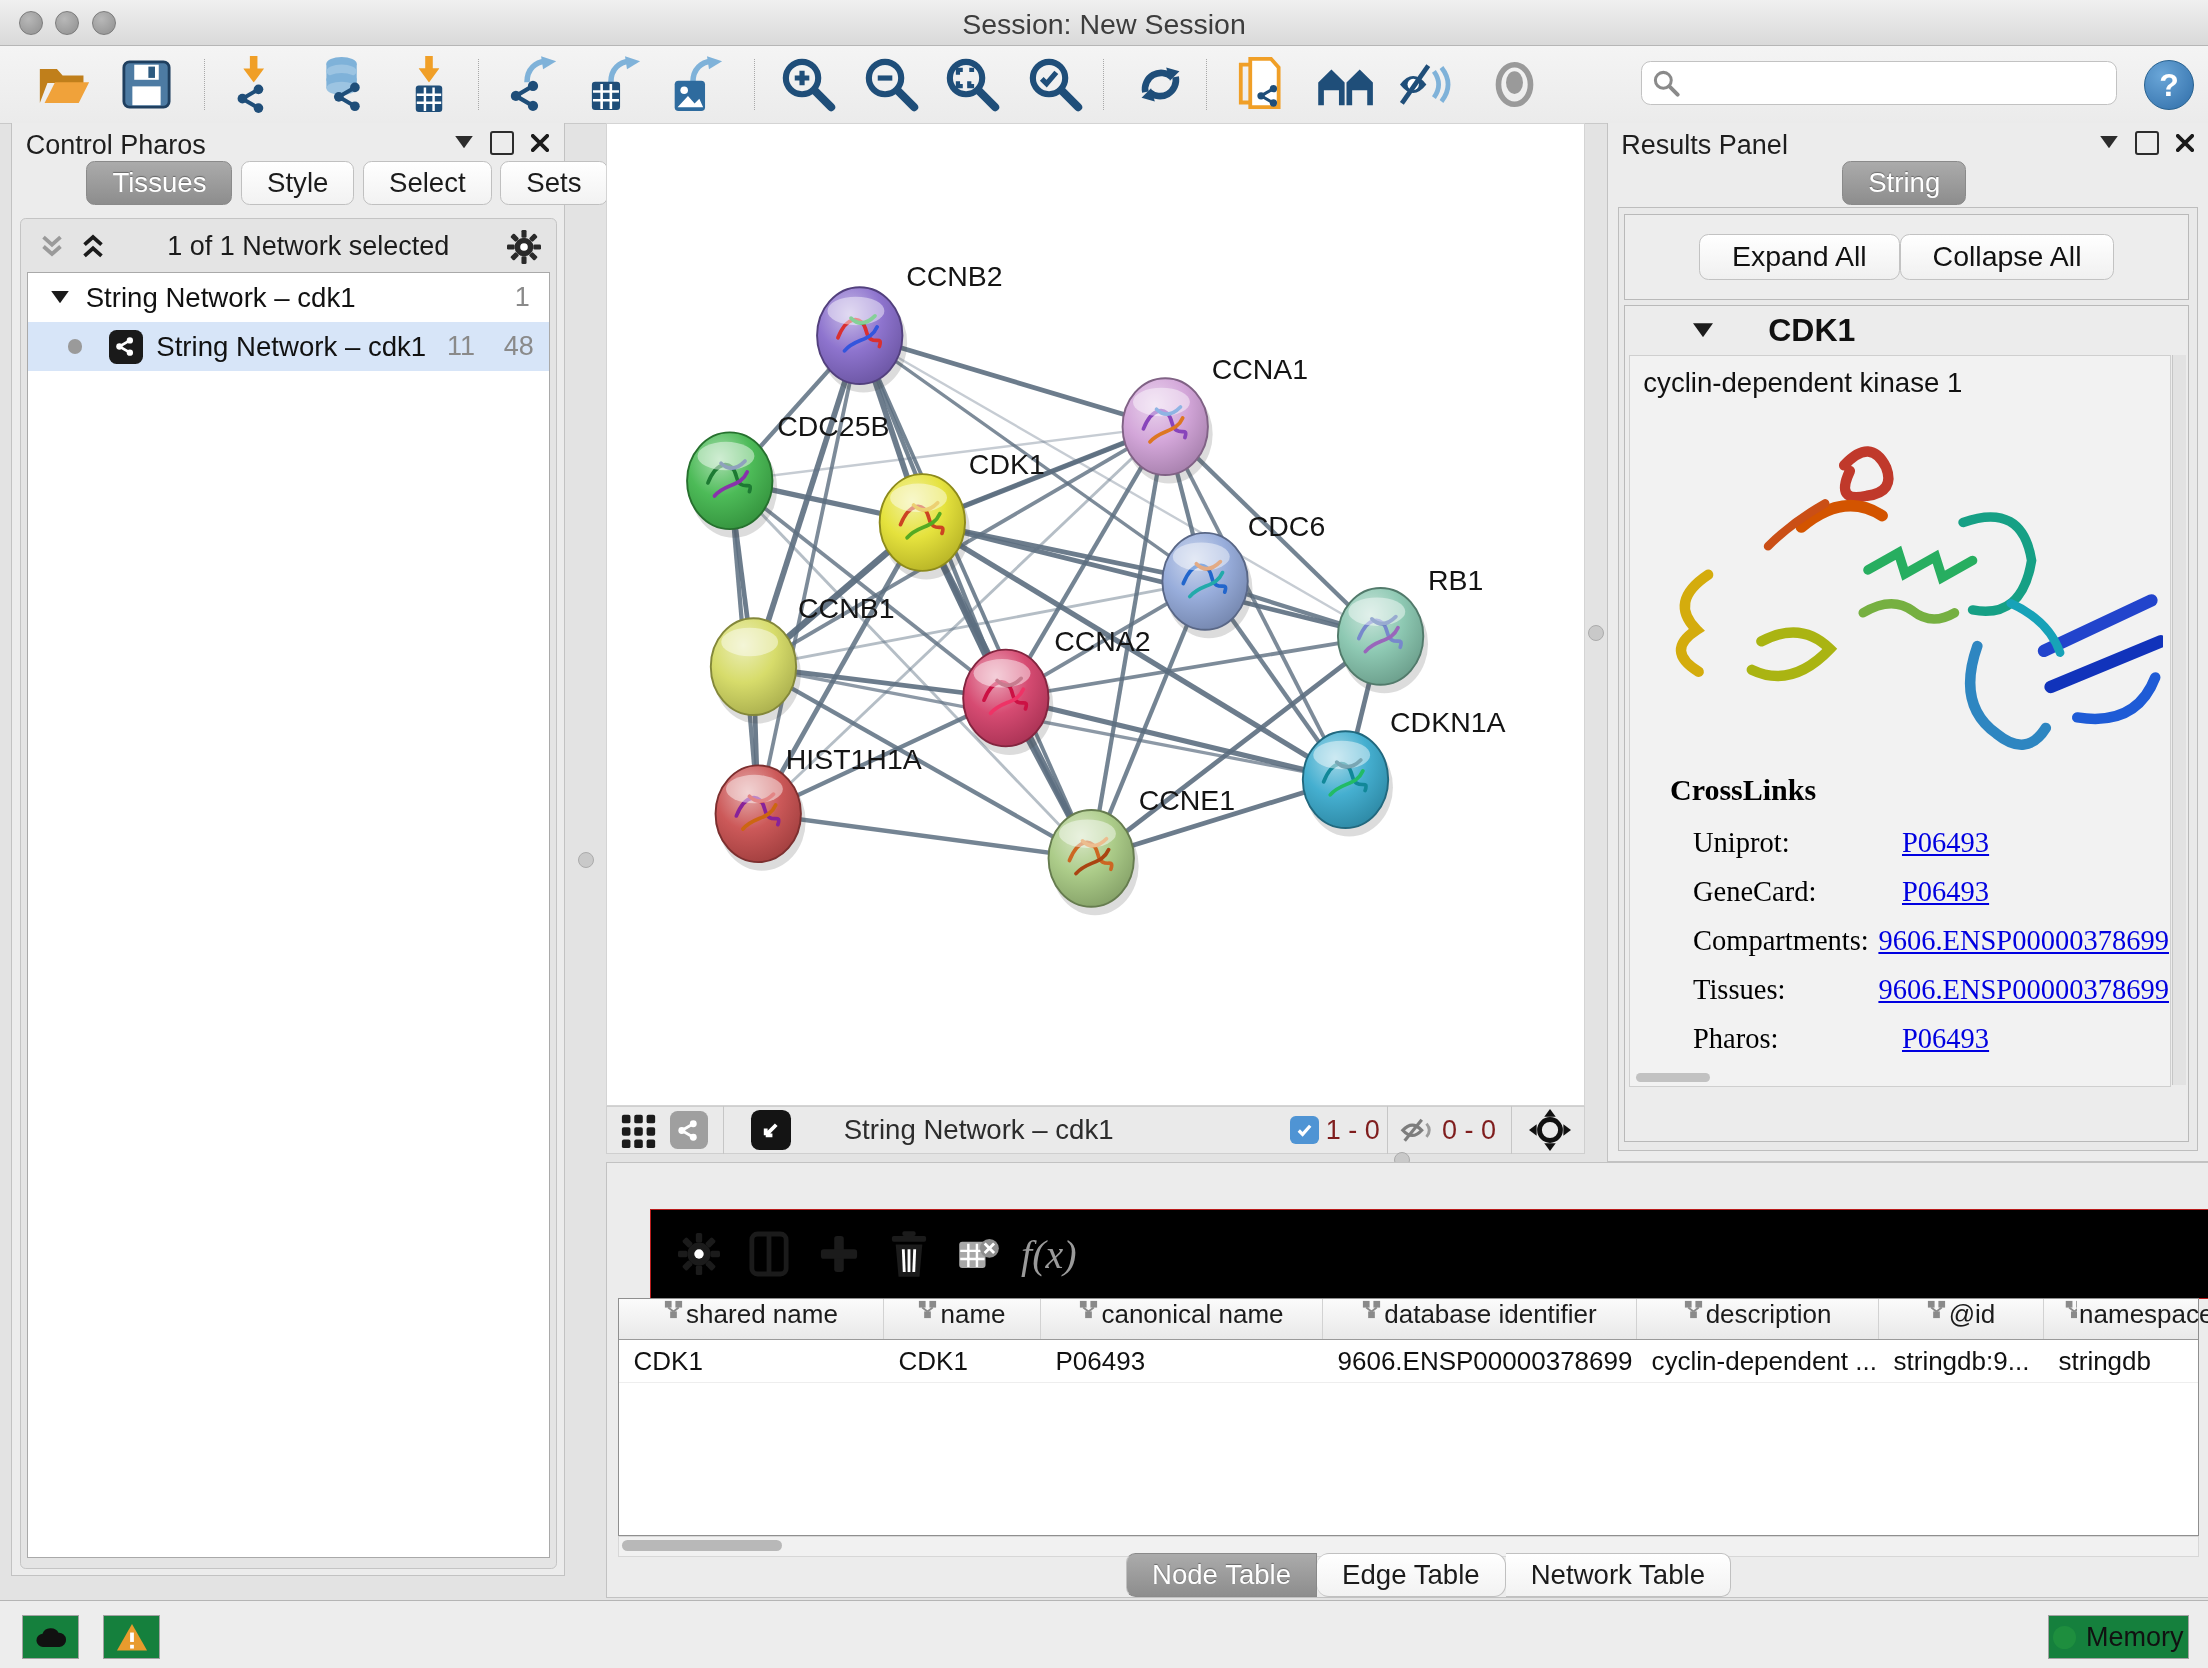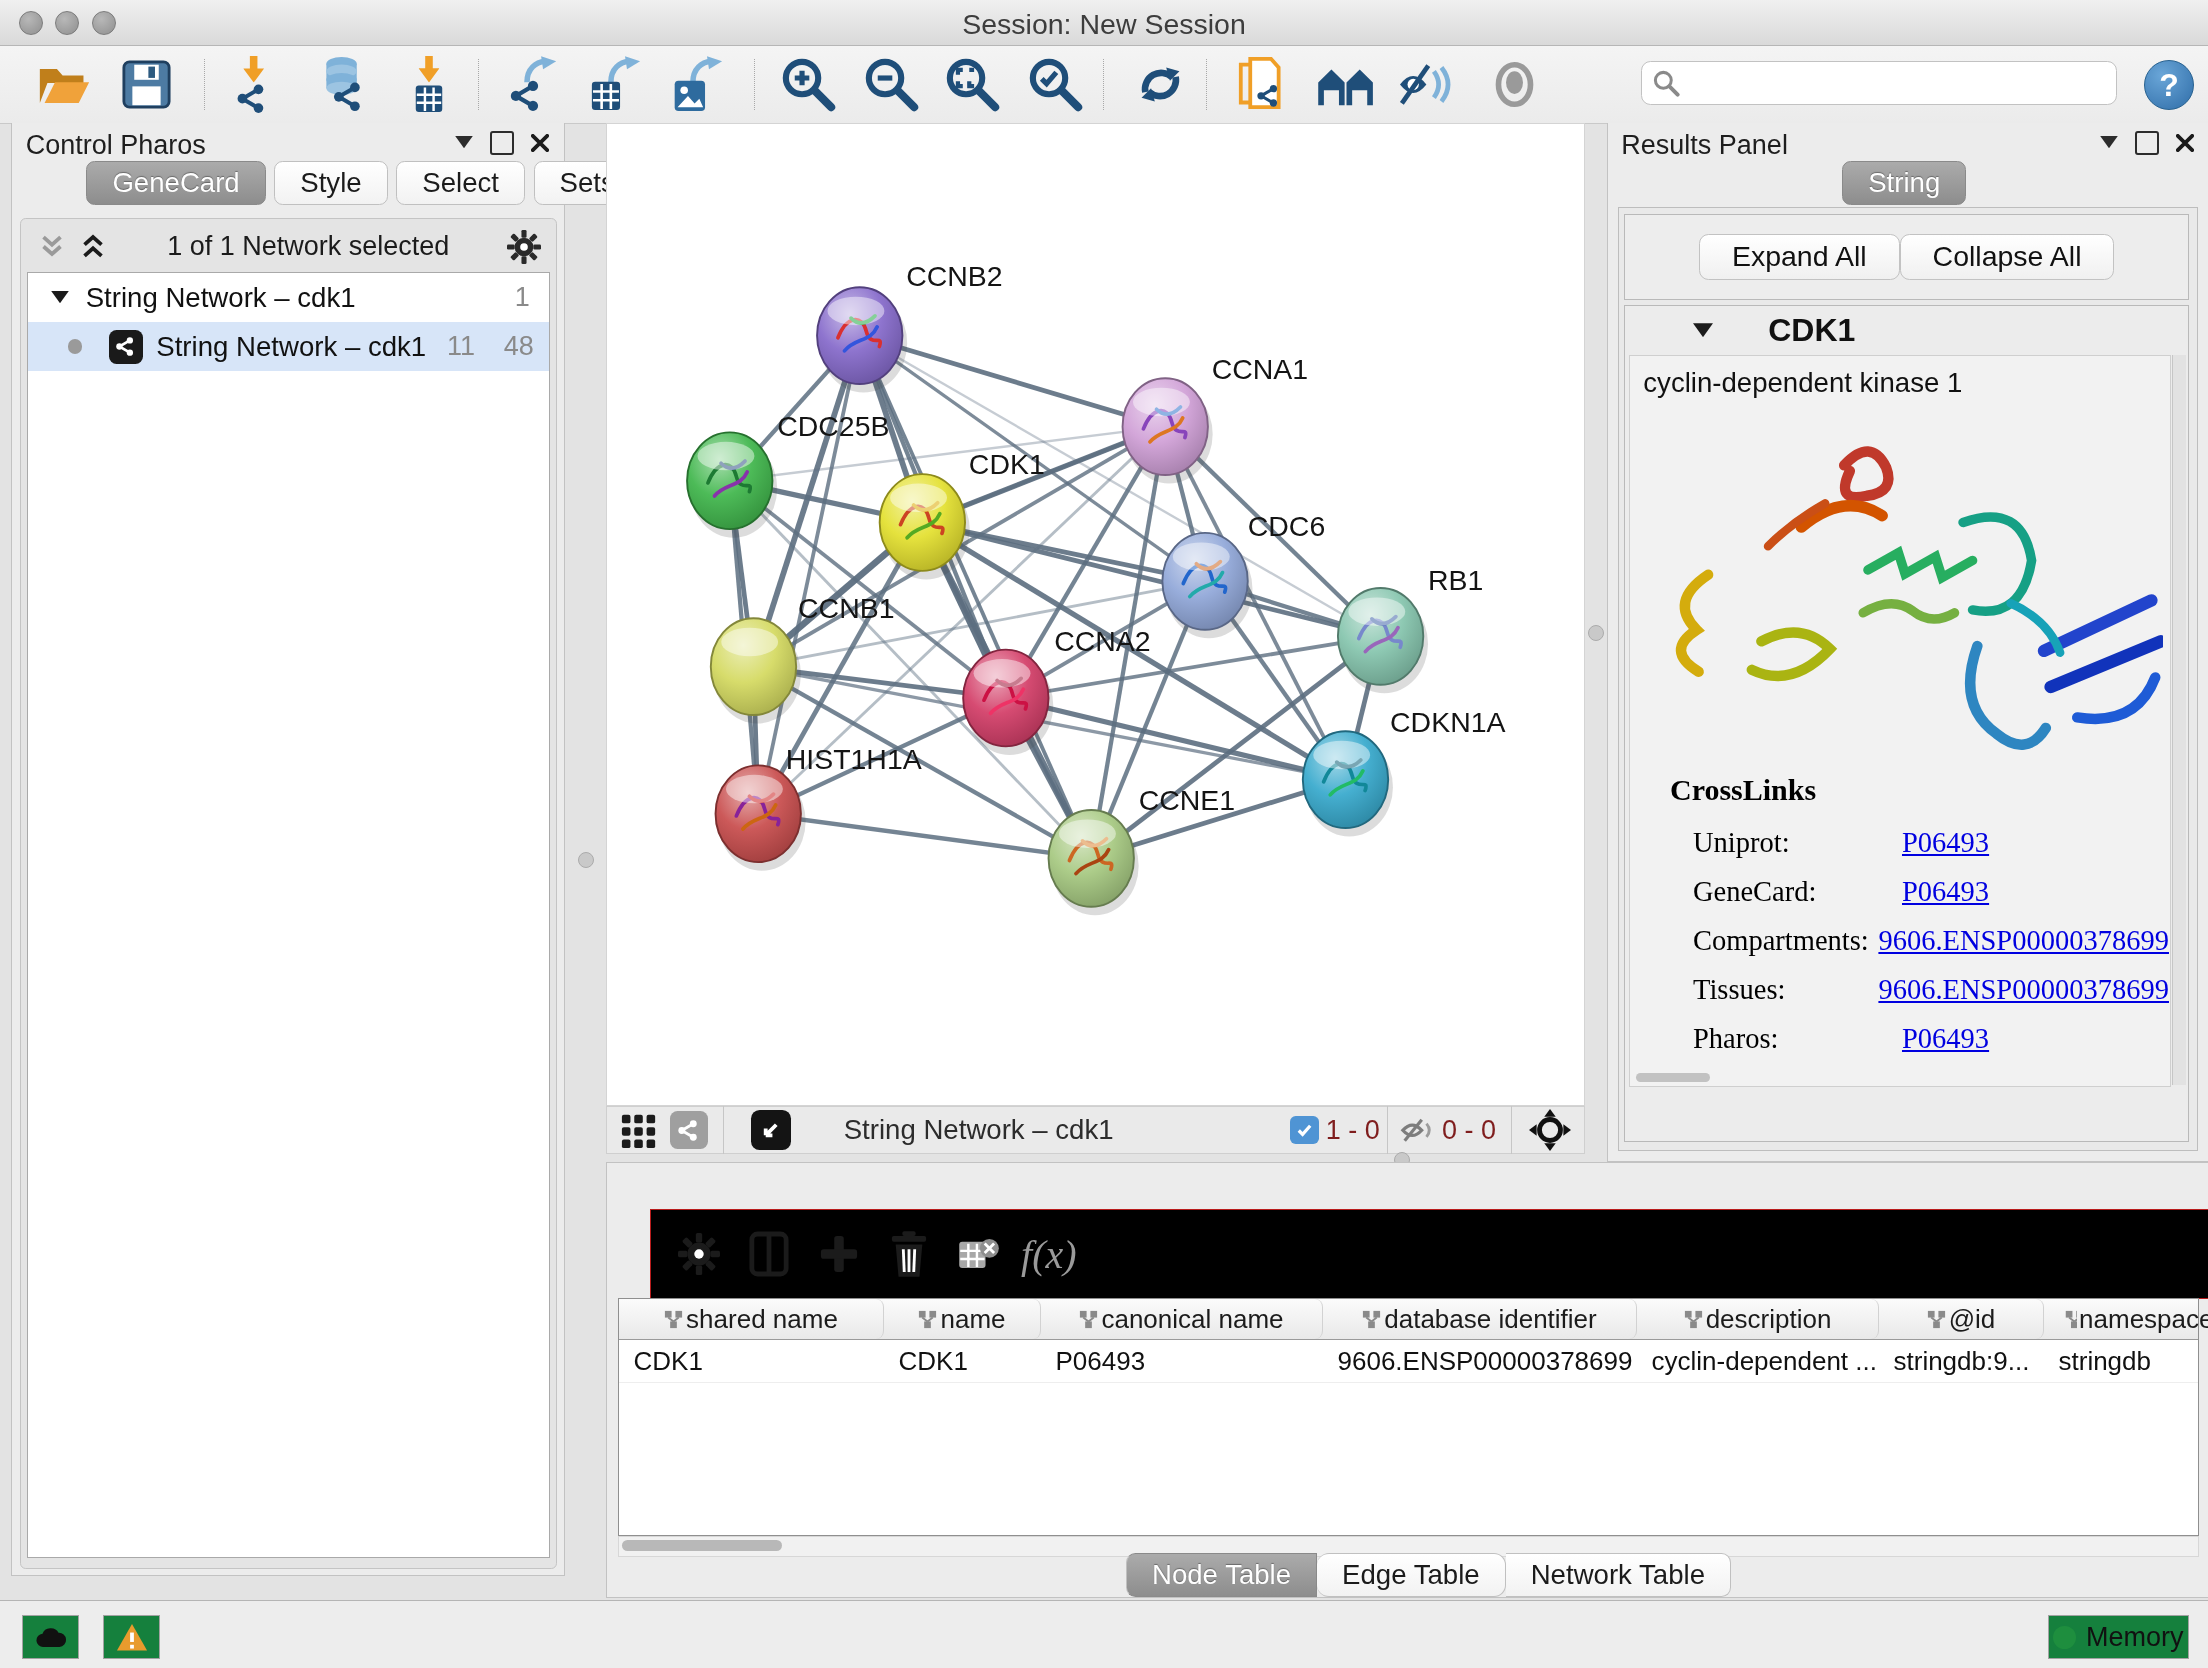--- a/index.html
+++ b/index.html
@@ -76,22 +76,22 @@
   .xl-link{color:#0000e0;text-decoration:underline;}
   .vscroll{position:absolute;right:1.9px;top:49px;width:13.3px;height:730px;background:#e2e2e2;border-left:1px solid #c6c6c6;}
   .hthumb{position:absolute;left:5.7px;bottom:3.8px;width:74px;height:9.5px;background:#c2c2c2;border-radius:4.8px;}
   
   #table-panel{left:606px;top:1162px;width:1603px;height:436px;border:1px solid #c2c2c2;border-right:none;box-sizing:border-box;}
   #tbl-toolbar{position:absolute;left:10.5px;top:46px;width:1579px;height:88px;background:#000000;
     border:1px solid #b91c1c;display:flex;align-items:center;margin-left:32px;}
   .tt-btn{width:70px;height:70px;display:flex;align-items:center;justify-content:center;}
   #tbl-box{position:absolute;left:10.5px;top:135px;width:1579px;height:236px;background:#fff;border:1.9px solid #8f8f8f;}
   #tbl-header{display:flex;height:40px;background:linear-gradient(#fbfbfb,#e9e9e9);border-bottom:1.9px solid #9a9a9a;}
-  .th{display:flex;align-items:center;justify-content:center;gap:2px;font-size:26px;color:#1b1b1b;
-    border-right:1px solid #d2d2d2;box-sizing:border-box;overflow:hidden;white-space:nowrap;flex:none;border-radius:8px;}
+  .th{display:flex;justify-content:center;gap:2px;font-size:26px;color:#1b1b1b;
+    border-right:1px solid #d2d2d2;box-sizing:border-box;overflow:hidden;white-space:nowrap;flex:none;}
   #tbl-row{display:flex;height:42px;border-bottom:1px solid #eee;}
   .td{font-size:26px;color:#111;display:flex;align-items:center;padding-left:15px;box-sizing:border-box;
     overflow:hidden;white-space:nowrap;flex:none;}
   #tbl-hscroll{position:absolute;left:10.5px;top:373px;width:1579px;height:19px;background:#f1f1f1;border:1px solid #d7d7d7;}
   #tbl-hthumb{position:absolute;left:3.8px;top:2.9px;width:160px;height:11.4px;background:#b8b8b8;border-radius:5.7px;}
   #tbl-tabs{position:absolute;left:519px;top:390px;display:flex;}
   #tbl-tabs .tab{margin-right:0;border-radius:12px;border-left:none;}
   #tbl-tabs .tab:first-child{border-radius:9.5px 0 0 9.5px;border-left:1px solid #c0c0c0;}
   #tbl-tabs .tab:last-child{border-radius:0 9.5px 9.5px 0;}
   
@@ -343,21 +343,21 @@
       <svg width="18" height="12.4" color="#2c2c2c" viewBox="0 0 19 13">
             <use href="#sym-tri-down" width="19" height="13"></use>
           </svg>
       <span class="sq-btn"></span>
       <svg width="18" height="18" color="#1b1b1b" viewBox="0 0 19 19">
             <use href="#sym-x" width="19" height="19"></use>
           </svg>
     </div>
   </div>
   <div id="ctl-tabs">
-        <div class="tab sel">GeneCard</div>
+        <div class="tab sel">Tissues</div>
         <div class="tab">Style</div>
         <div class="tab">Select</div>
         <div class="tab">Sets</div>
       </div>
   <div id="ctl-box">
     <div id="ctl-status">
       <svg width="32" height="27" viewBox="0 0 34 28" style="margin-left:15px">
             <g stroke="#9a9a9a" stroke-width="4" fill="none">
               <path d="M8 4 l9 8 9 -8 M8 14 l9 8 9 -8"></path>
             </g>

